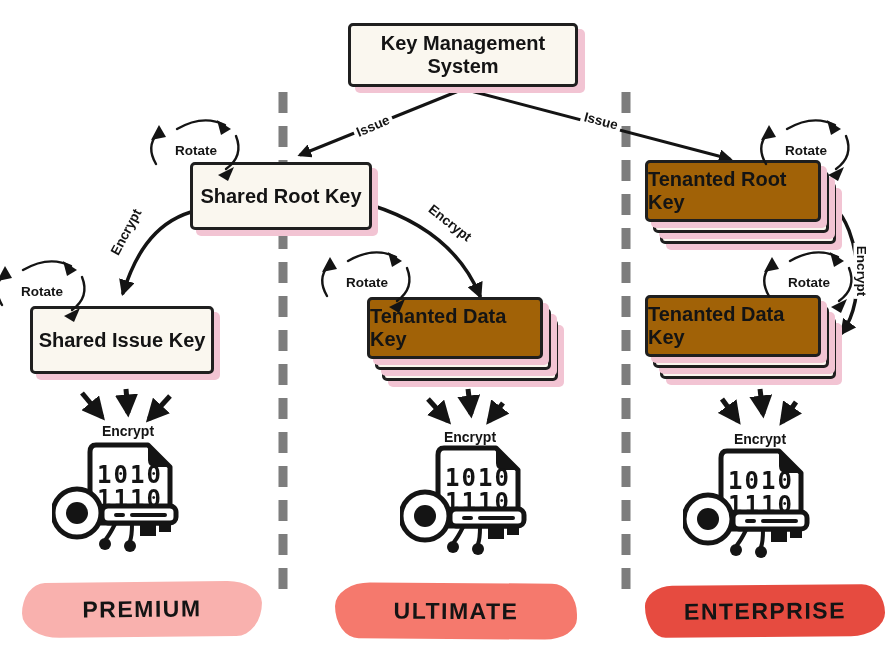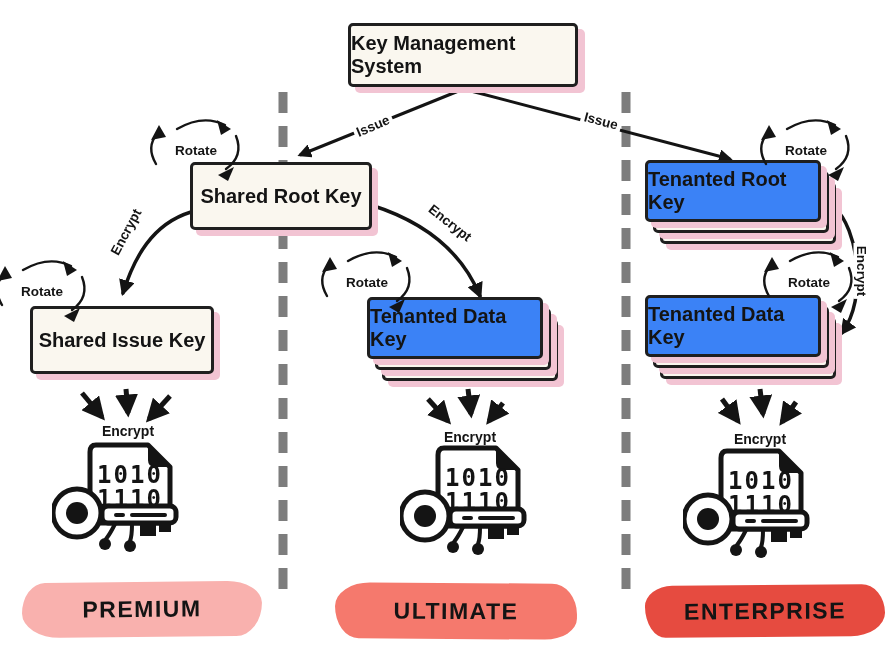--- a/index.html
+++ b/index.html
@@ -4,30 +4,30 @@
 <style>
   html,body{margin:0;padding:0;background:#ffffff;}
   .canvas{position:relative;width:896px;height:672px;background:#ffffff;overflow:hidden;
           font-family:"Liberation Sans",sans-serif;color:#141414;}
   svg{display:block;}
   #connectors{position:absolute;left:0;top:0;pointer-events:none;}
 
   
   .box{position:absolute;display:flex;align-items:center;justify-content:center;
        background:#faf7ef;border:3px solid #1f1f1f;border-radius:5px;
-       box-shadow:6px 6px 0 #f2c4d3;font-weight:bold;font-size:20px;}
+       box-shadow:6px 6px 0 #f2c4d3;font-weight:bold;font-size:20px;text-align:center;}
   #kms-box{left:348px;top:23px;width:224px;height:58px;box-shadow:7px 6px 0 #f2c4d3;}
   #srk-box{left:190px;top:162px;width:176px;height:62px;}
   #sdk-box{left:30px;top:306px;width:178px;height:62px;}
 
   .stack{position:absolute;}
   .stack .layer{position:absolute;background:#faf7ef;border:3px solid #1f1f1f;border-radius:5px;
        box-shadow:6px 6px 0 #f2c4d3;}
   .stack .front{position:absolute;left:0;top:0;display:flex;align-items:center;justify-content:center;
-       background:#3b82f6;border:3px solid #1f1f1f;border-radius:5px;
+       background:#a16207;border:3px solid #1f1f1f;border-radius:5px;
        box-shadow:6px 6px 0 #f2c4d3;font-weight:bold;font-size:20px;}
   #tdk-mid-stack{left:367px;top:297px;}
   #trk-stack{left:645px;top:160px;}
   #tdk-right-stack{left:645px;top:295px;}
   .w176{width:170px;height:56px;}
 
   
   .rotate{position:absolute;width:120px;height:72px;}
   .rotate path.arc{fill:none;stroke:#141414;stroke-width:2.4;stroke-linecap:round;}
   .rotate path.head{fill:#141414;stroke:none;}

